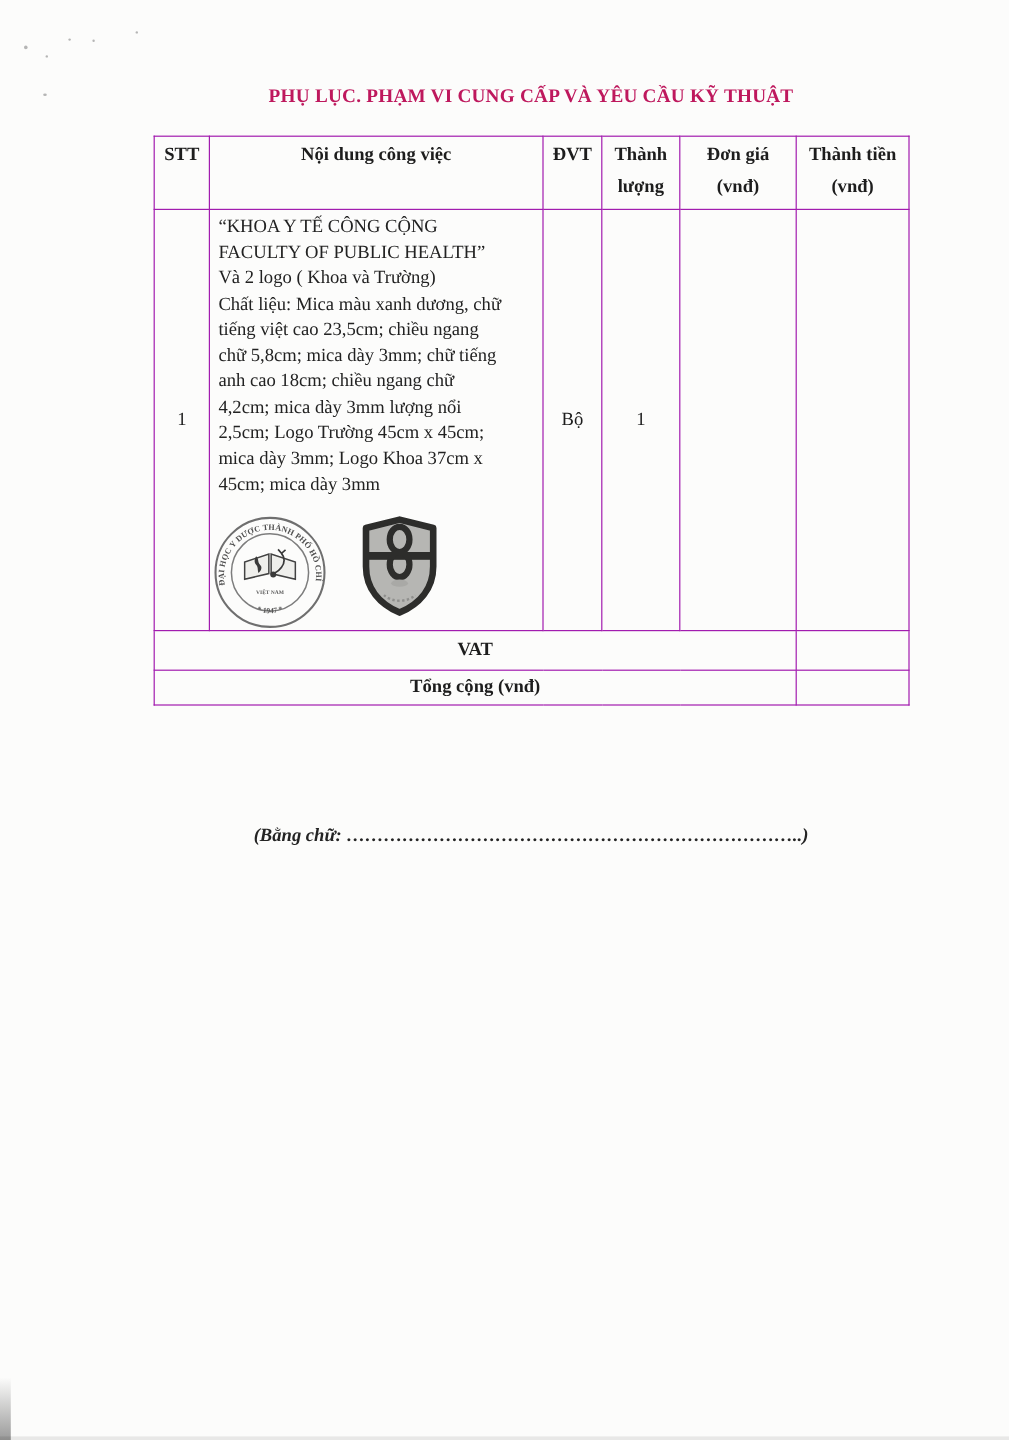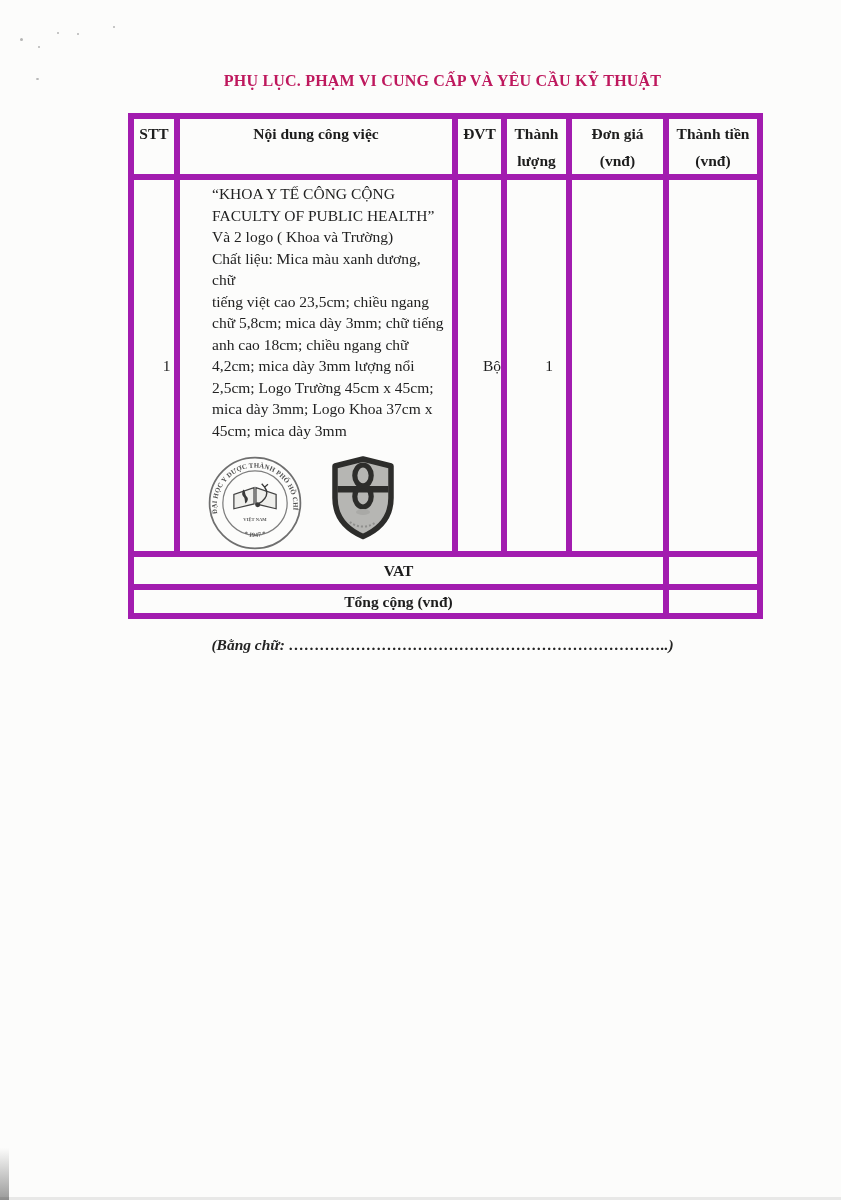--- a/index.html
+++ b/index.html
@@ -14,42 +14,42 @@
   .page-title{
     position:absolute;top:72px;left:128px;width:629px;
     text-align:center;font-weight:bold;font-size:16px;letter-spacing:.2px;
     color:#be185d;
   }
   table.doc-table{
     position:absolute;left:128px;top:113px;width:629px;
     border-collapse:collapse;table-layout:fixed;
   }
   .doc-table td,.doc-table th{
-    border:6px solid #a21caf;
+    border:1px solid #a21caf;
     padding:0;vertical-align:middle;
     font-size:15.5px;color:#1d1d1d;
     overflow:hidden;
   }
   .doc-table th{font-weight:bold;vertical-align:top;text-align:center;padding-top:6px;}
   .hdr-line2{margin-top:9px;}
   tr.header-row{height:61px;}
   tr.section-row{height:33px;}
   tr.section-row td.section-cell{
     font-weight:bold;text-align:left;padding-left:9px;
   }
   tr.item-row{height:349px;}
-  tr.item-row td{vertical-align:middle;text-align:center;padding-left:25px;}
+  tr.item-row td{vertical-align:middle;text-align:center;}
   td.desc-cell{vertical-align:top !important;text-align:left !important;}
   .desc-text{padding:3px 6px 0 7px;line-height:21.5px;font-size:15.5px;color:#222;}
   .logo-strip{margin:14px 0 0 2px;display:flex;align-items:flex-start;gap:28px;}
   tr.vat-row{height:33px;}
   tr.total-row{height:29px;}
   .merged-label{font-weight:bold;text-align:center;margin-left:36px;}
   .footer-line{
-    position:absolute;top:636px;left:128px;width:629px;
+    position:absolute;top:688px;left:128px;width:629px;
     text-align:center;font-weight:bold;font-style:italic;font-size:15.5px;color:#242424;
   }
   .speck{position:absolute;border-radius:50%;opacity:.65;background:#8f8f8f;}
   .corner-artifact{
     position:absolute;left:0;bottom:0;width:9px;height:58px;
     background:linear-gradient(to top,#4a4a4a 0%,rgba(74,74,74,0) 90%);
     opacity:.55;
   }
   .bottom-strip{
     position:absolute;left:0;bottom:0;width:841px;height:3px;

